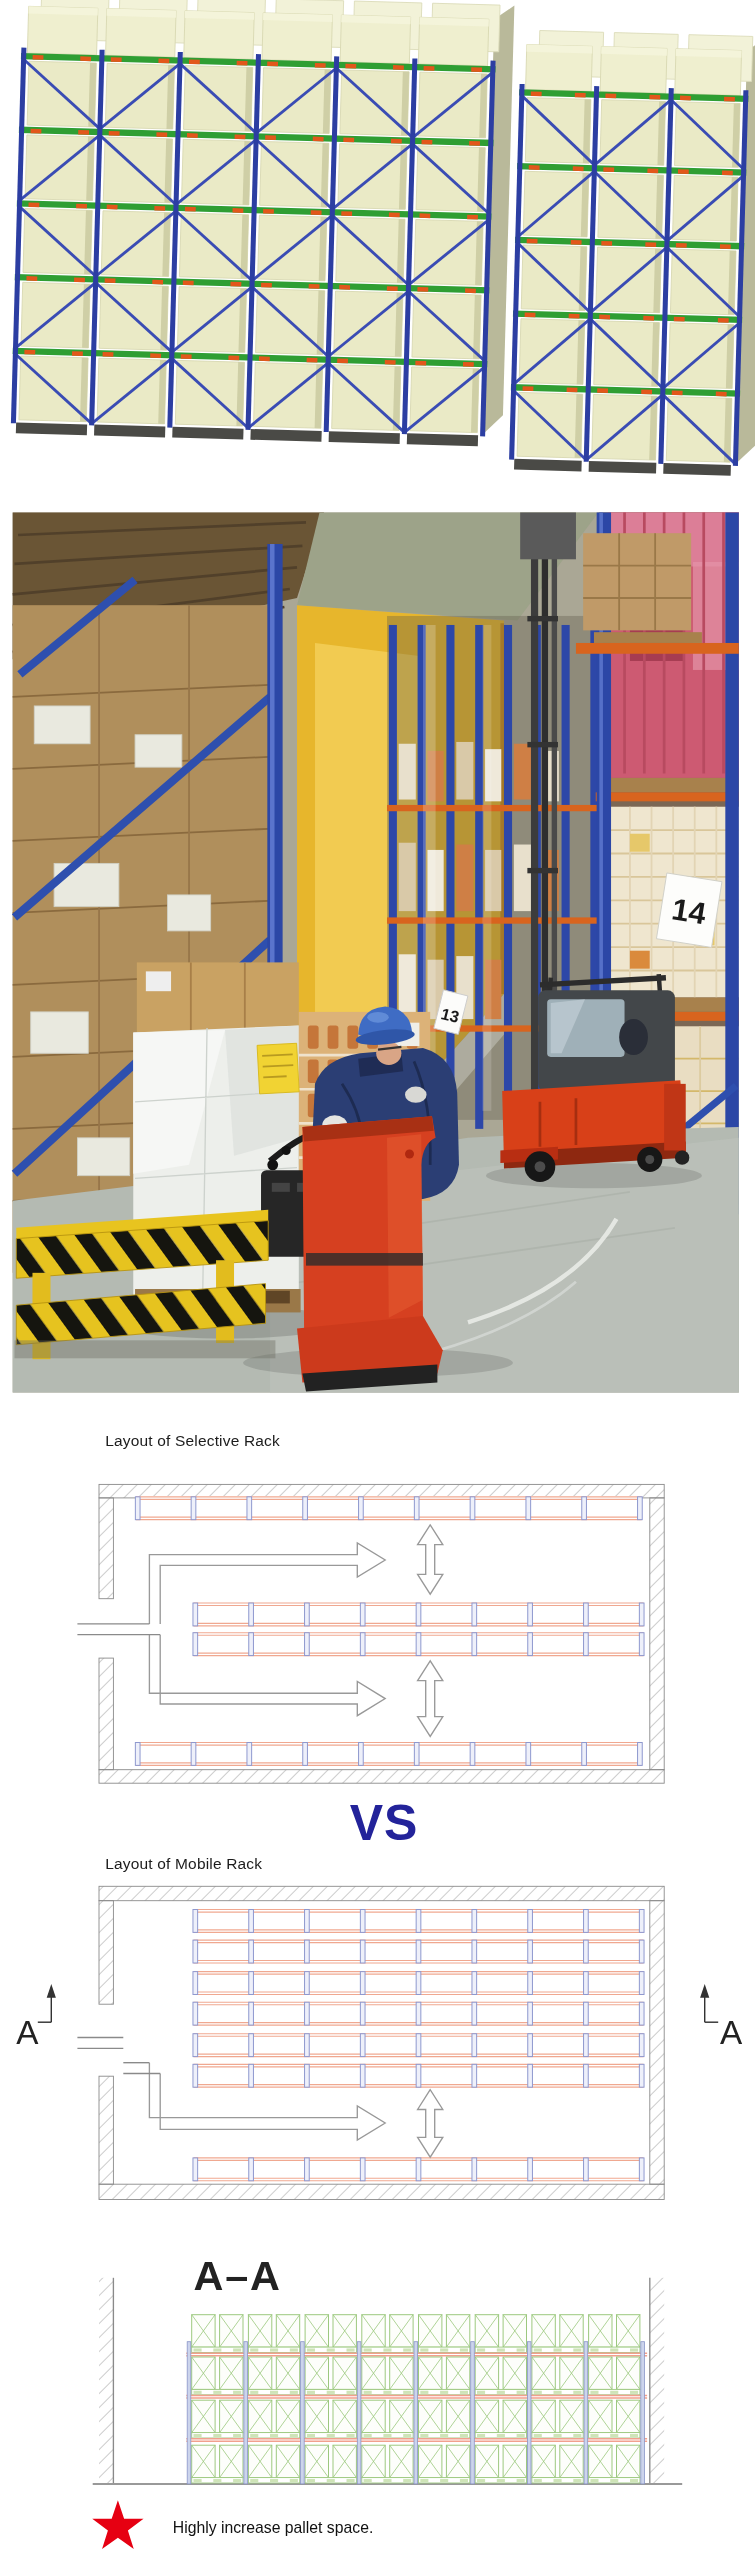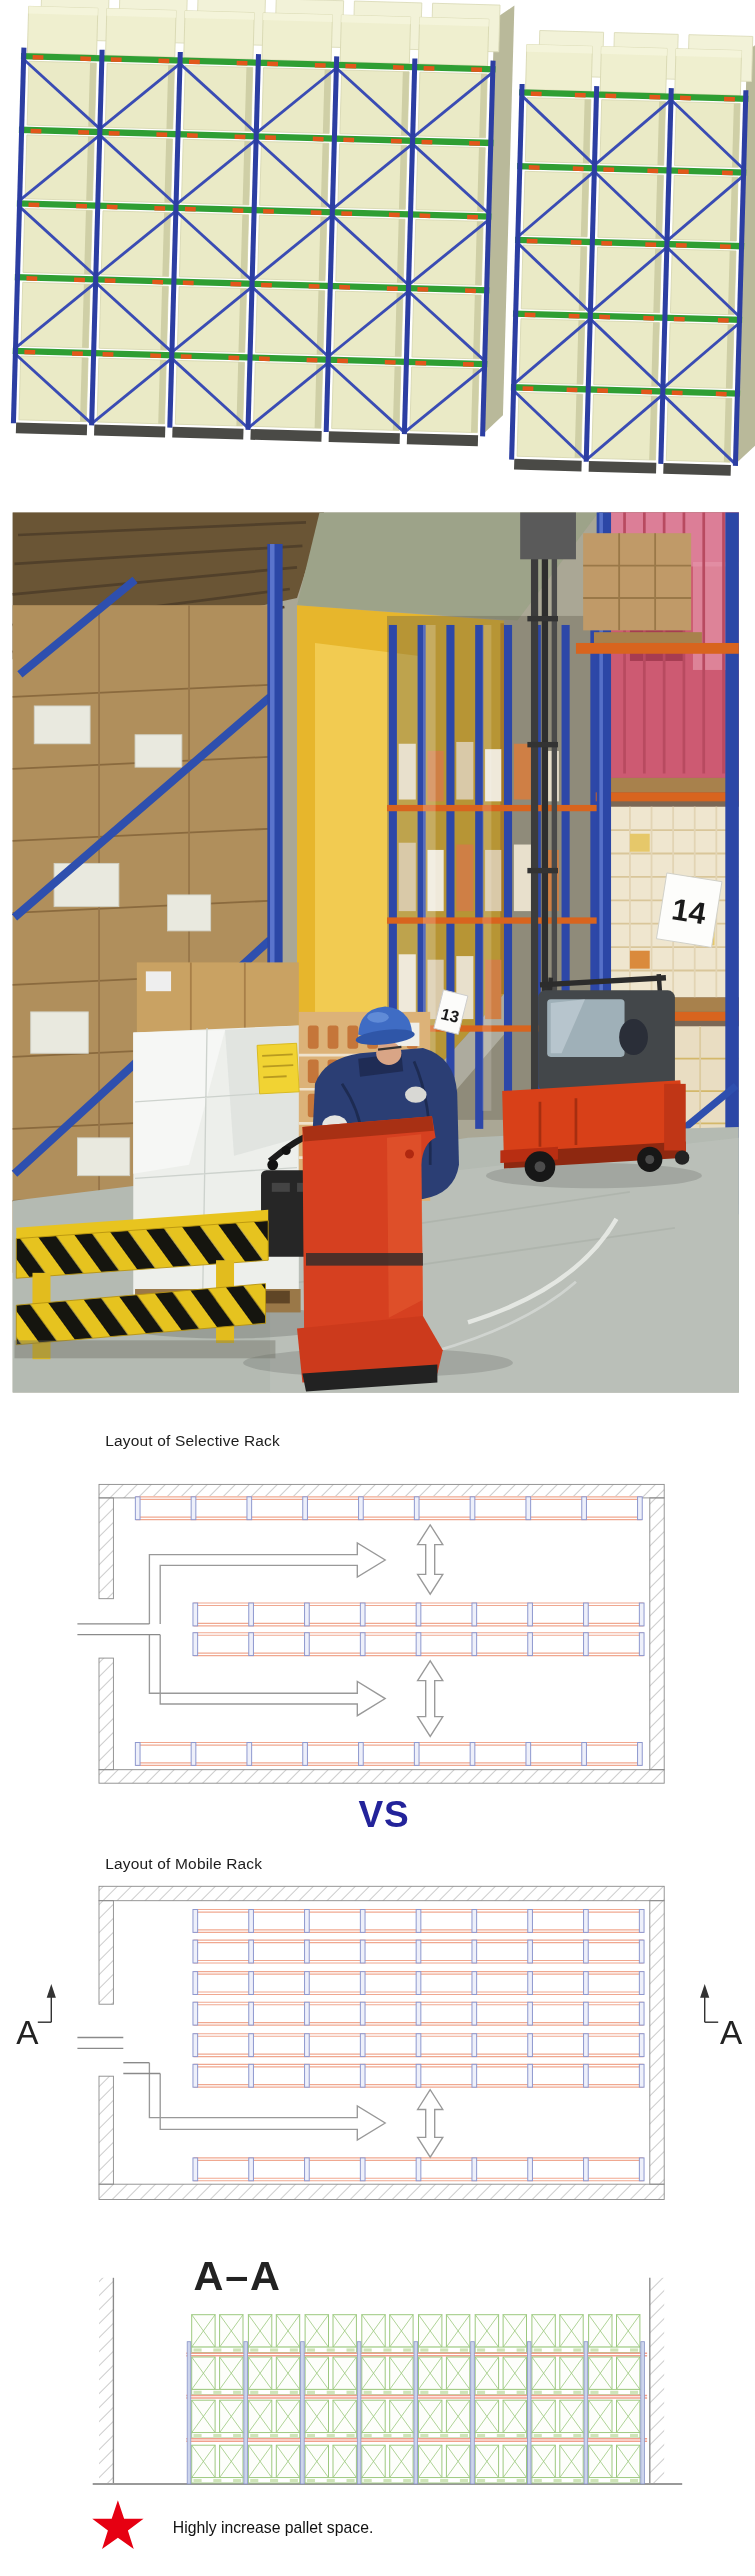--- a/index.html
+++ b/index.html
@@ -2,21 +2,21 @@
 <html style="font-size:14.4px"><head>
 <meta charset="utf-8">
 <style>
   html,body{margin:0;padding:0;background:#ffffff;}
   .page{position:relative;width:756px;height:2576px;background:#fff;overflow:hidden;
         font-family:"Liberation Sans",sans-serif;}
   svg.sec{position:absolute;left:0;display:block;}
   .diagram-title{fill:#1c1c1c;font-size:17.2px;font-weight:400;letter-spacing:.2px;}
   .vs-wrap{position:absolute;top:1794px;left:0;width:756px;height:52px;}
   .vs-text{position:absolute;left:384px;top:0;transform:translateX(-50%);
-           font-size:37px;font-weight:800;letter-spacing:0.9px;}
+           font-size:50px;font-weight:800;letter-spacing:0.9px;}
   .aa-title{font-size:46px;font-weight:600;letter-spacing:2px;fill:#222;}
   .a-marker{font-size:37px;font-weight:500;fill:#222;}
   .sign-text{font-weight:700;fill:#1a1a1a;}
   .note-text{fill:#111;font-size:17.5px;}
 </style>
 </head>
 <body>
 
 <div class="page">
 

